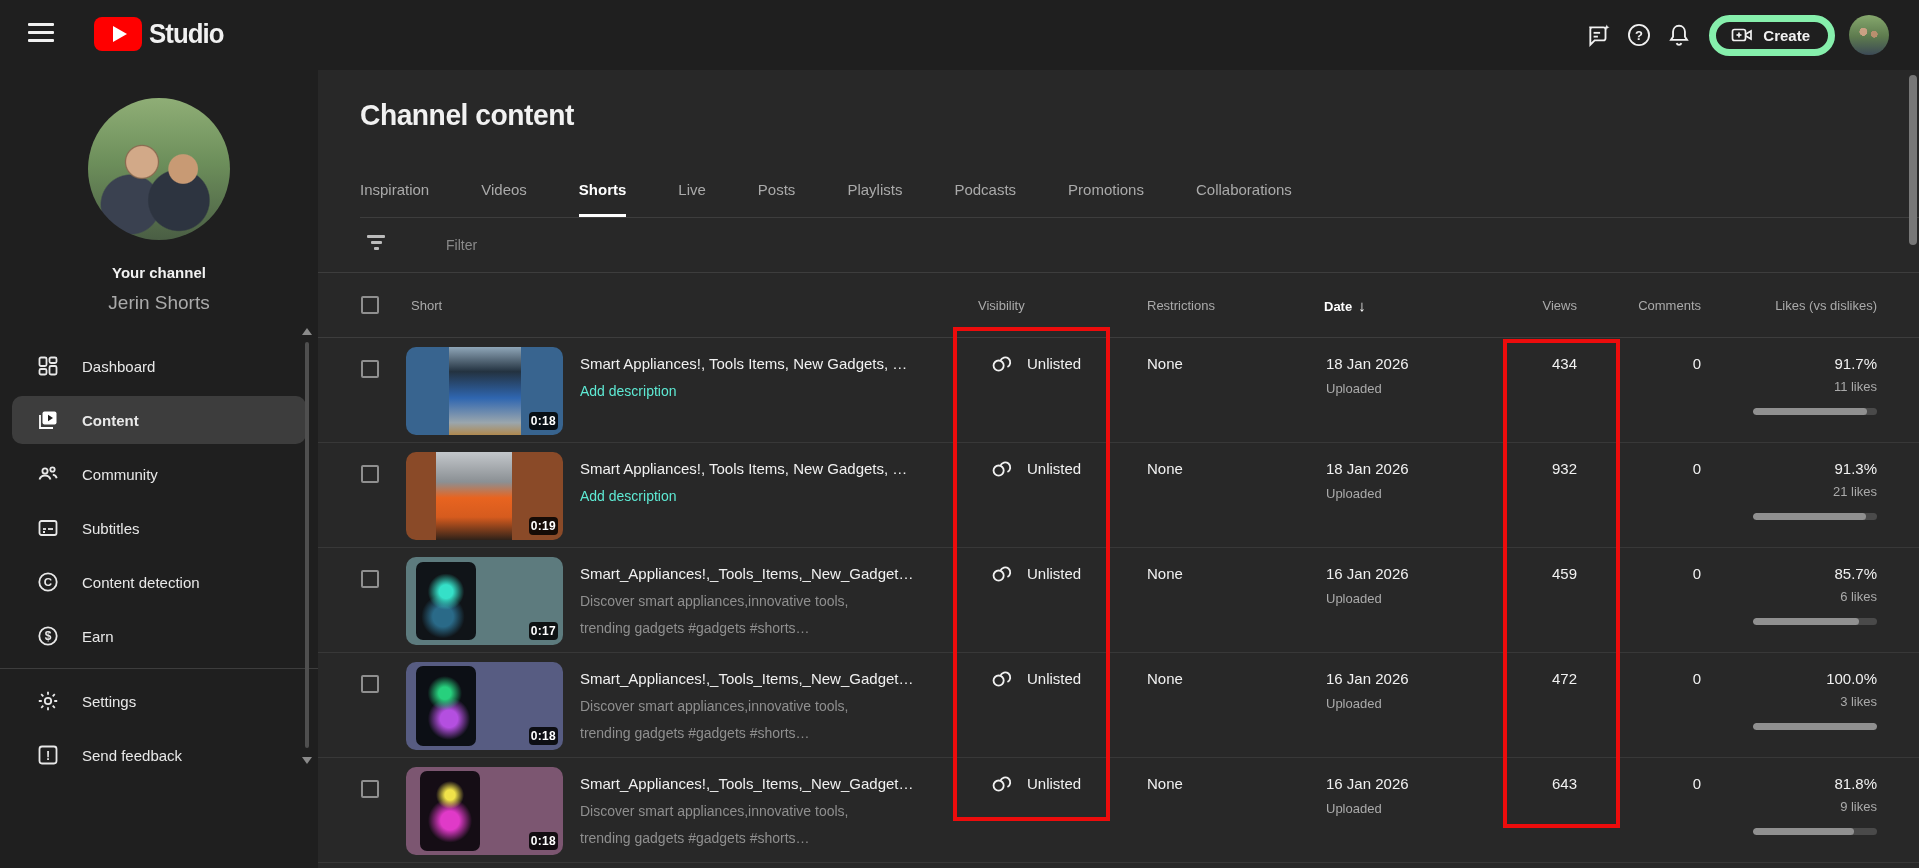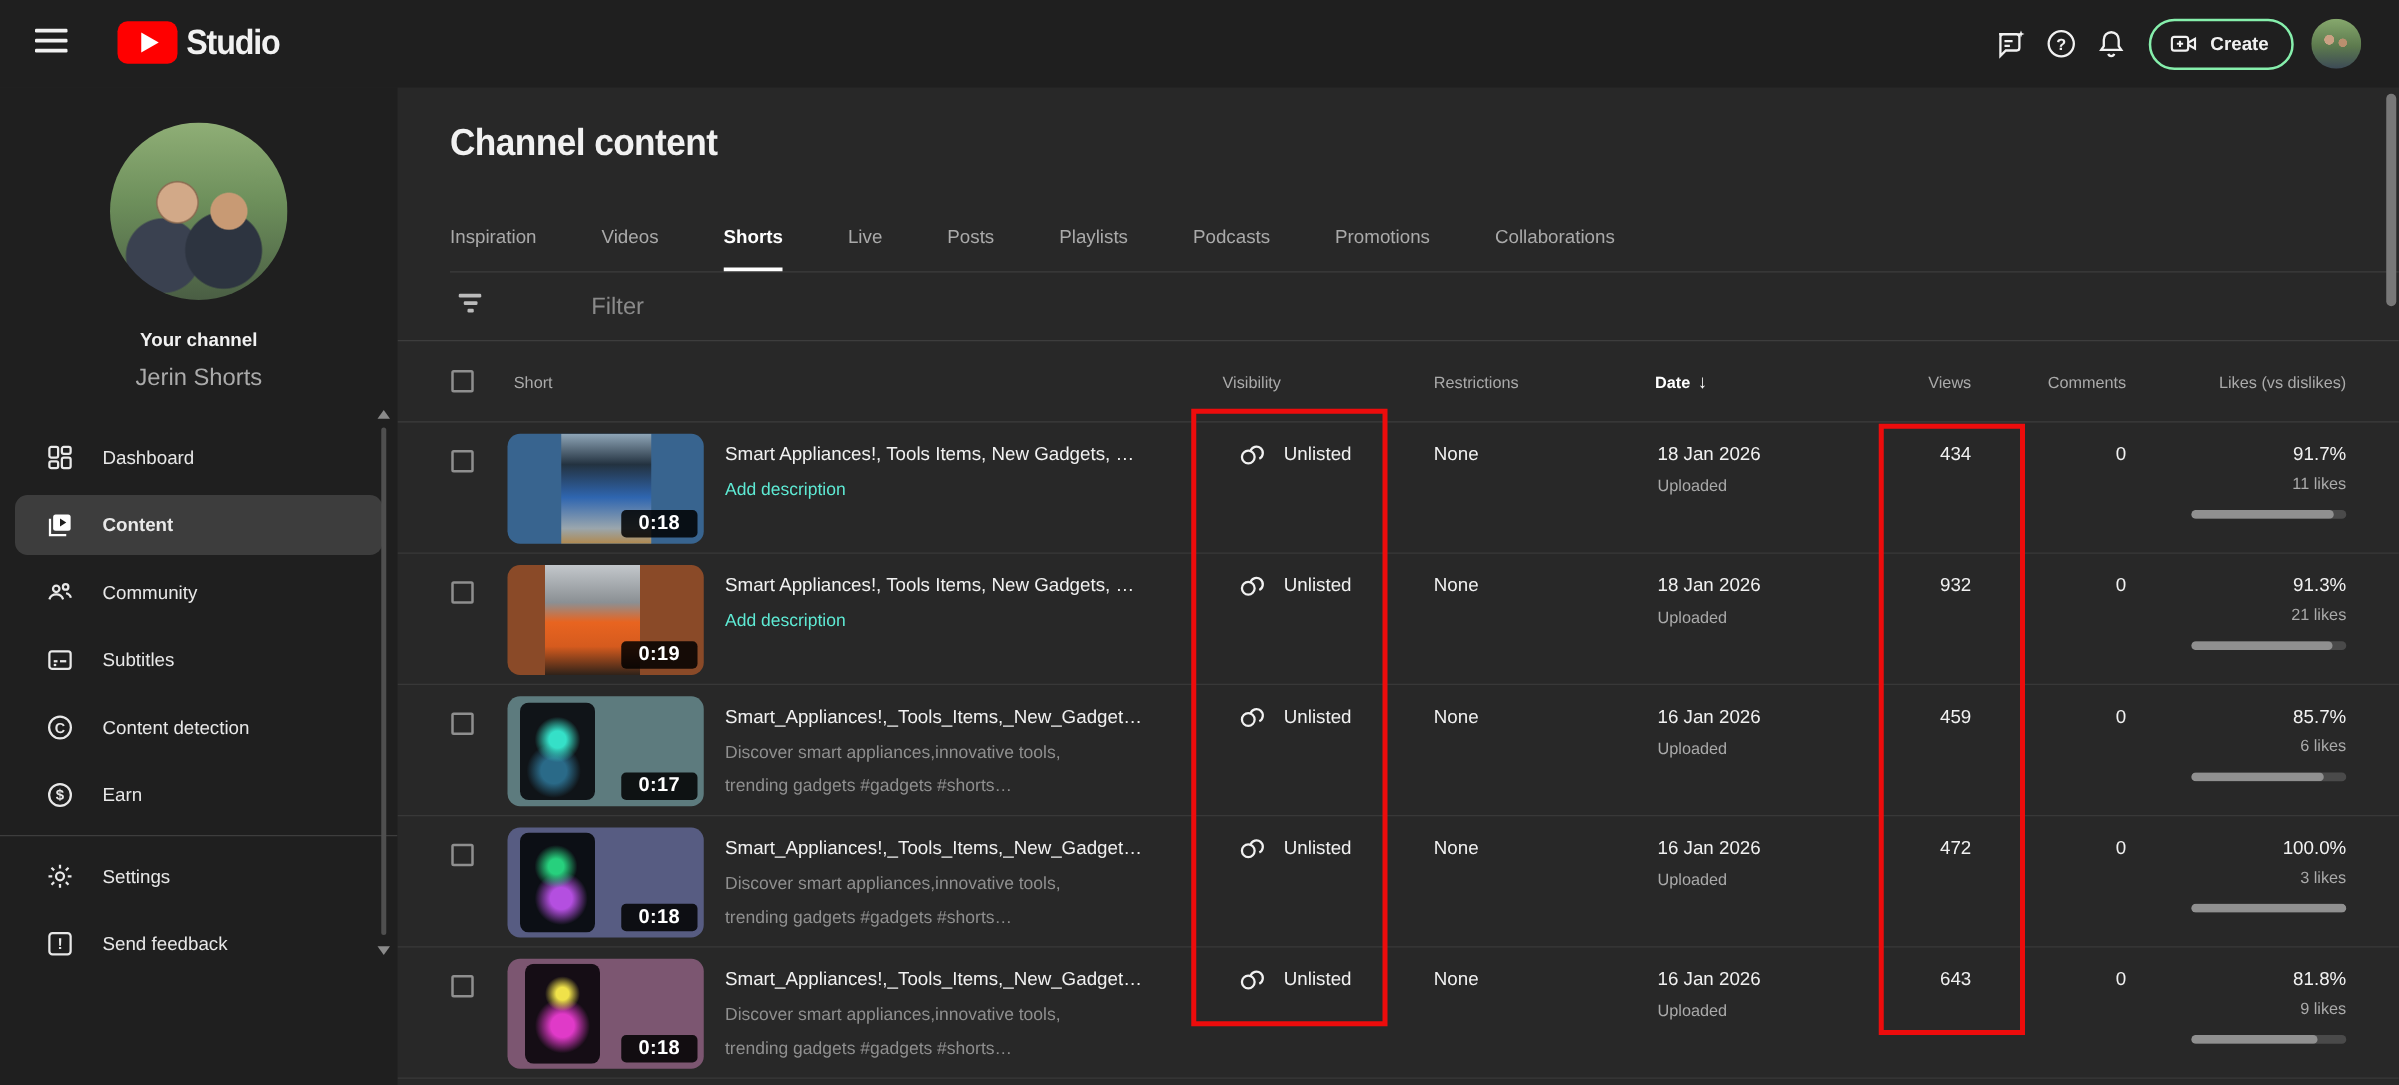--- a/index.html
+++ b/index.html
@@ -15,21 +15,21 @@
   .brand-badge::after { content:""; position:absolute; left:19px; top:9px;
     border-left:14px solid #fff; border-top:8px solid transparent; border-bottom:8px solid transparent; }
   .brand-text { font-size:28px; font-weight:700; letter-spacing:-1px; margin-left:7px;
     transform:scaleX(0.92); transform-origin:left center; }
   .searchbar { position:absolute; left:575px; top:13px; width:770px; height:44px; border-radius:22px;
     background:#111; display:flex; align-items:center; }
   .searchbar .ph { color:#8a8a8a; font-size:15px; margin-left:16px; }
   .search-ico { margin-left:24px; }
   .tb-icons { position:absolute; right:0; top:0; height:70px; display:flex; align-items:center; }
   .tb-ico { width:40px; height:40px; display:flex; align-items:center; justify-content:center; cursor:pointer; }
-  .create-btn { height:41px; border:2px solid #86efac; border-radius:21px; display:flex; align-items:center;
+  .create-btn { height:41px; border:7px solid #86efac; border-radius:21px; display:flex; align-items:center;
     padding:0 18px 0 14px; margin:0 14px 0 10px; cursor:pointer; }
   .create-btn span { font-size:15px; font-weight:700; margin-left:9px; }
   .avatar-sm { width:40px; height:40px; border-radius:50%; margin-right:30px; cursor:pointer;
     background:
       radial-gradient(circle at 36% 42%, #caa183 11%, transparent 12%),
       radial-gradient(circle at 63% 48%, #b98f6e 10%, transparent 11%),
       linear-gradient(180deg,#86a86d 0%, #5d7a4e 55%, #3c4a56 100%); }
 
   
   .sidebar { position:absolute; left:0; top:70px; width:318px; height:798px; background:#1f1f1f; overflow:hidden; z-index:20; }
@@ -63,21 +63,21 @@
     transform:scaleX(0.94); transform-origin:left center; }
   .tabs { position:absolute; left:42px; top:95px; right:0; height:53px; display:flex; gap:52px;
     border-bottom:1px solid #3d3d3d; }
   .tab { font-size:15px; color:#aaa; line-height:50px; position:relative; cursor:pointer; white-space:nowrap; }
   .tab.active { color:#fff; font-weight:700; }
   .tab.active::after { content:""; position:absolute; left:0; right:0; bottom:0; height:3px; background:#fff; }
   .filter-row { position:absolute; left:0; top:148px; right:0; height:55px; border-bottom:1px solid #3d3d3d; }
   .funnel { position:absolute; left:48px; top:17px; width:20px; height:20px; cursor:pointer; }
   .funnel i { display:block; background:#bbb; height:2.5px; border-radius:1px; margin:0 auto 3.5px auto; }
   .funnel i:nth-child(1){width:18px;} .funnel i:nth-child(2){width:11px;} .funnel i:nth-child(3){width:5px;}
-  .filter-text { position:absolute; left:128px; top:0; line-height:55px; font-size:19px; color:#8a8a8a; cursor:text;margin-left:27px; }
+  .filter-text { position:absolute; left:128px; top:0; line-height:55px; font-size:14px; color:#8a8a8a; cursor:text; }
 
   
   .thead { position:absolute; left:0; top:203px; right:0; height:65px; border-bottom:1px solid #3d3d3d;
     font-size:13px; color:#aaa; }
   .cbox { width:18px; height:18px; border:2px solid #8f8f8f; border-radius:2px; cursor:pointer; }
   .thead .cbox { position:absolute; left:43px; top:23px; }
   .h-short { position:absolute; left:93px; line-height:65px; }
   .h-vis { position:absolute; left:660px; line-height:65px; }
   .h-restr { position:absolute; left:829px; line-height:65px; }
   .h-date { position:absolute; left:1006px; line-height:65px; color:#fff; font-weight:700; }
@@ -85,22 +85,22 @@
   .h-views { position:absolute; right:342px; line-height:65px; }
   .h-comments { position:absolute; right:218px; line-height:65px; }
   .h-likes { position:absolute; right:42px; line-height:65px; }
 
   .tbody { position:absolute; left:0; top:268px; right:0; }
   .row { position:relative; height:105px; border-bottom:1px solid #383838; }
   .row .cbox { position:absolute; left:43px; top:22px; }
   .thumb { position:absolute; left:88px; top:9px; width:157px; height:88px; border-radius:10px;
     overflow:hidden; cursor:pointer; }
   .tv { position:absolute; top:0; bottom:0; }
-  .dur { position:absolute; right:5px; bottom:5px; background:rgba(0,0,0,.85); color:#fff; font-size:16px;
-    font-weight:700; padding:2px 14px; border-radius:4px; letter-spacing:0.3px; }
+  .dur { position:absolute; right:5px; bottom:5px; background:rgba(0,0,0,.85); color:#fff; font-size:12px;
+    font-weight:700; padding:2px 2px; border-radius:4px; letter-spacing:0.3px; }
   
   .t1 { background:#38648f; } .t1 .tv { left:43px; width:72px;
     background:linear-gradient(180deg,#8fa6b8 0%,#233240 28%,#2f66b0 58%,#9aa6ad 86%,#b0894f 100%); }
   .t2 { background:#8a4a28; } .t2 .tv { left:30px; width:76px;
     background:linear-gradient(180deg,#c3c7cb 0%,#8b9094 34%,#e86420 52%,#d65b1e 74%,#2f2219 100%); }
   .t3 { background:#5d7b7e; } .t3 .tv { left:10px; width:60px; top:5px; bottom:5px; border-radius:7px;
     background:radial-gradient(circle at 50% 38%, #35e0c8 12%, transparent 32%),
       radial-gradient(circle at 45% 70%, #2a6a88 16%, transparent 34%), #101418; }
   .t4 { background:#575c82; } .t4 .tv { left:10px; width:60px; top:4px; bottom:4px; border-radius:7px;
     background:radial-gradient(circle at 48% 34%, #27d07d 10%, transparent 28%),

